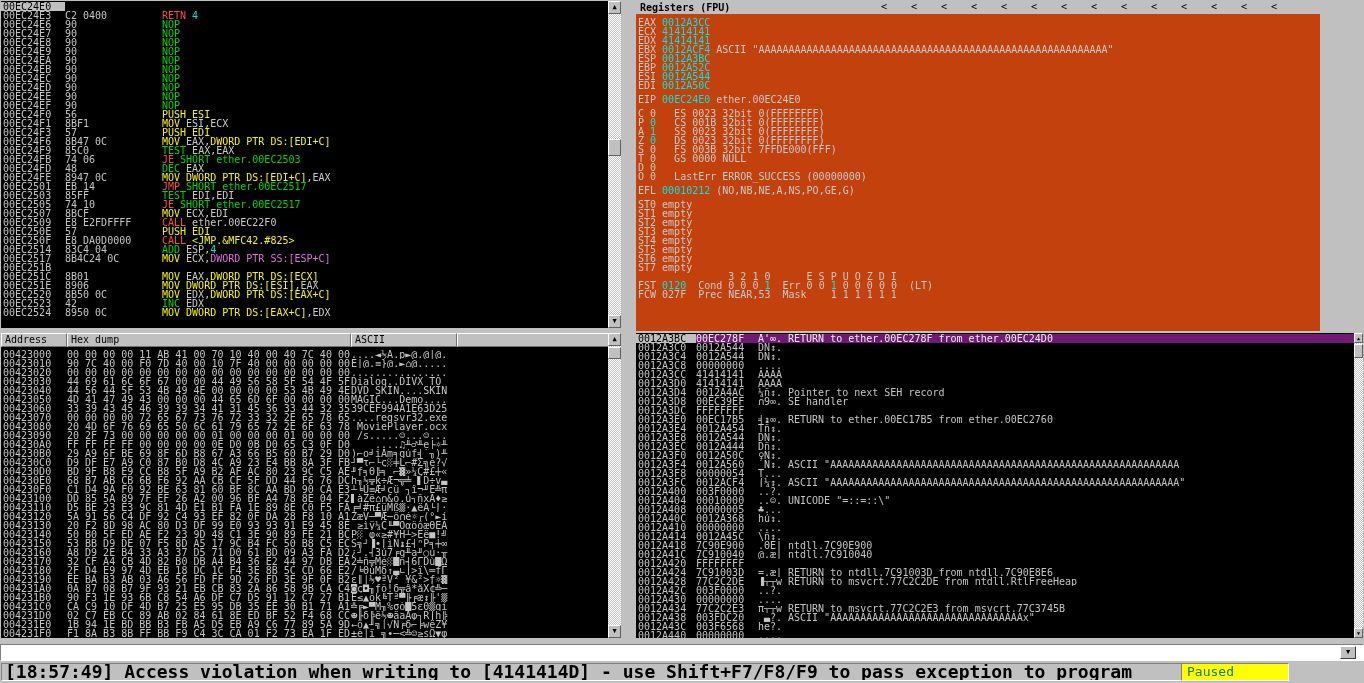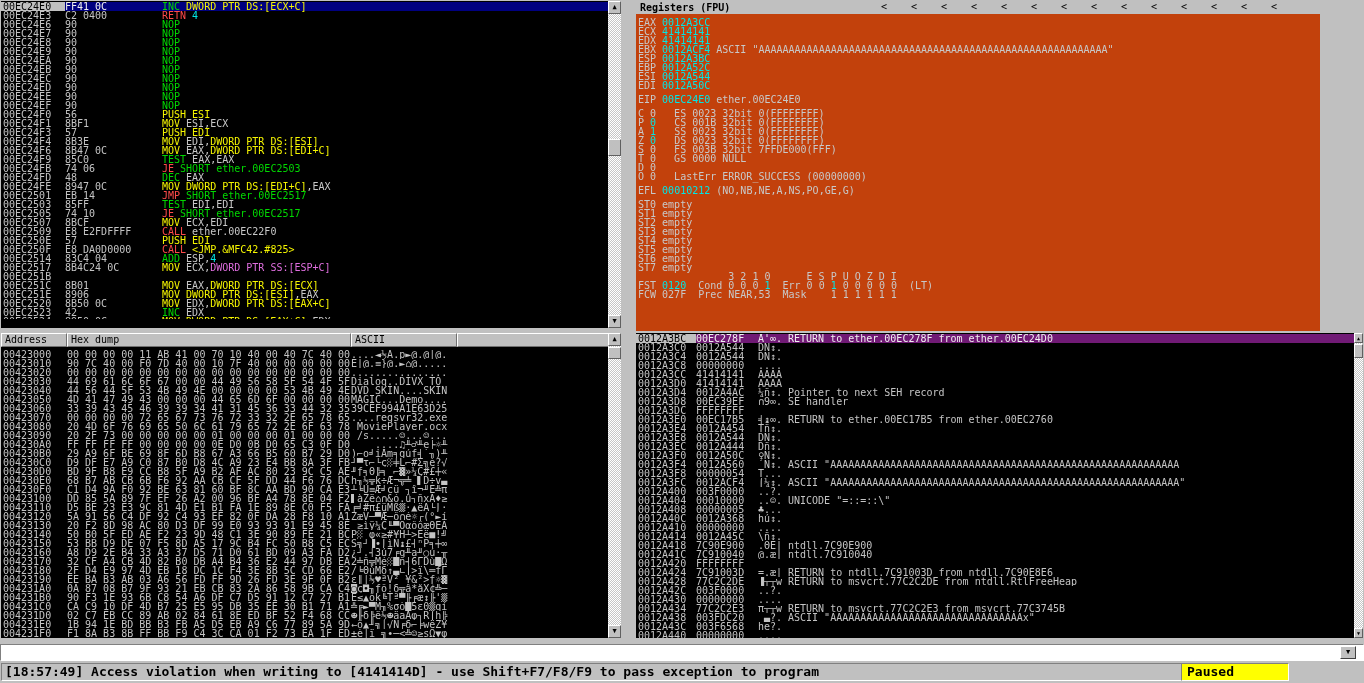--- a/index.html
+++ b/index.html
@@ -63,47 +63,46 @@
 #hexdump-scroll{right:0;top:0;bottom:0}
 #hexdump-scroll .sthumb{top:14px;height:12px}
 #stack-scroll{right:0;top:0;bottom:0}
 #stack-scroll .sthumb{top:11px;height:14px}
 
 #command-bar{position:absolute;left:0;top:644px;width:1364px;height:17px;background:#FFF;border:1px solid;border-color:#808080 #FFF #FFF #808080}
 #command-input{position:absolute;left:2px;top:0;width:1330px;height:15px;border:none;outline:none;background:transparent;font-family:"DejaVu Sans Mono",monospace;font-size:11px}
 #command-dropdown{position:absolute;right:7px;top:1px;width:16px;height:13px;background:#C0C0C0;border:1px solid;border-color:#FFF #404040 #404040 #FFF;font-size:7px;line-height:11px;text-align:center;color:#000}
 
 .statuspanel{position:absolute;top:663px;height:18px;border:1px solid;border-color:#808080 #FFF #FFF #808080;background:#C0C0C0;overflow:hidden}
-#status-message{left:1px;width:1210px;font-size:13px;font-weight:bold;color:#000;line-height:16px;padding-left:3px;white-space:pre}
+#status-message{left:1px;width:1210px;font-size:18px;font-weight:bold;color:#000;line-height:16px;padding-left:3px;white-space:pre}
 #status-empty{left:1214px;width:38px}
-#status-paused{left:1181px;width:108px;background:#FFFF00;color:#000000;font-size:13px;font-weight:bold;line-height:16px;padding-left:5px;white-space:pre}
+#status-paused{left:1181px;width:108px;background:#FFFF00;color:#15803d;font-size:13px;font-weight:normal;line-height:16px;padding-left:5px;white-space:pre}
 </style>
 </head>
 <body>
 
 <div id="app">
 
   <div id="disasm-pane" class="pane">
     <div id="disasm-rows">
-        <div class="drow sel"><span class="daddr">00EC24E0</span><div class="drest"><span class="dbytes">FF41 0C</span><span class="dinstr"><span class="c-g">INC</span><span class="c-y"> DWORD PTR DS:[ECX+C]</span></span></div></div>
+        <div class="drow sel"><span class="daddr">00EC24E0</span></div>
         <div class="drow"><span class="daddr">00EC24E3</span><div class="drest"><span class="dbytes">C2 0400</span><span class="dinstr"><span class="c-r">RETN</span><span class="c-c"> 4</span></span></div></div>
         <div class="drow"><span class="daddr">00EC24E6</span><div class="drest"><span class="dbytes">90</span><span class="dinstr"><span class="c-g">NOP</span></span></div></div>
         <div class="drow"><span class="daddr">00EC24E7</span><div class="drest"><span class="dbytes">90</span><span class="dinstr"><span class="c-g">NOP</span></span></div></div>
         <div class="drow"><span class="daddr">00EC24E8</span><div class="drest"><span class="dbytes">90</span><span class="dinstr"><span class="c-g">NOP</span></span></div></div>
         <div class="drow"><span class="daddr">00EC24E9</span><div class="drest"><span class="dbytes">90</span><span class="dinstr"><span class="c-g">NOP</span></span></div></div>
         <div class="drow"><span class="daddr">00EC24EA</span><div class="drest"><span class="dbytes">90</span><span class="dinstr"><span class="c-g">NOP</span></span></div></div>
         <div class="drow"><span class="daddr">00EC24EB</span><div class="drest"><span class="dbytes">90</span><span class="dinstr"><span class="c-g">NOP</span></span></div></div>
         <div class="drow"><span class="daddr">00EC24EC</span><div class="drest"><span class="dbytes">90</span><span class="dinstr"><span class="c-g">NOP</span></span></div></div>
         <div class="drow"><span class="daddr">00EC24ED</span><div class="drest"><span class="dbytes">90</span><span class="dinstr"><span class="c-g">NOP</span></span></div></div>
         <div class="drow"><span class="daddr">00EC24EE</span><div class="drest"><span class="dbytes">90</span><span class="dinstr"><span class="c-g">NOP</span></span></div></div>
         <div class="drow"><span class="daddr">00EC24EF</span><div class="drest"><span class="dbytes">90</span><span class="dinstr"><span class="c-g">NOP</span></span></div></div>
         <div class="drow"><span class="daddr">00EC24F0</span><div class="drest"><span class="dbytes">56</span><span class="dinstr"><span class="c-y">PUSH ESI</span></span></div></div>
         <div class="drow"><span class="daddr">00EC24F1</span><div class="drest"><span class="dbytes">8BF1</span><span class="dinstr"><span class="c-y">MOV</span><span class="c-w"> ESI,ECX</span></span></div></div>
         <div class="drow"><span class="daddr">00EC24F3</span><div class="drest"><span class="dbytes">57</span><span class="dinstr"><span class="c-y">PUSH EDI</span></span></div></div>
-        <div class="drow"><span class="daddr">00EC24F4</span><div class="drest"><span class="dbytes">8B3E</span><span class="dinstr"><span class="c-y">MOV</span><span class="c-w"> EDI,</span><span class="c-y">DWORD PTR DS:[ESI]</span></span></div></div>
         <div class="drow"><span class="daddr">00EC24F6</span><div class="drest"><span class="dbytes">8B47 0C</span><span class="dinstr"><span class="c-y">MOV</span><span class="c-w"> EAX,</span><span class="c-y">DWORD PTR DS:[EDI+C]</span></span></div></div>
         <div class="drow"><span class="daddr">00EC24F9</span><div class="drest"><span class="dbytes">85C0</span><span class="dinstr"><span class="c-g">TEST</span><span class="c-w"> EAX,EAX</span></span></div></div>
         <div class="drow"><span class="daddr">00EC24FB</span><div class="drest"><span class="dbytes">74 06</span><span class="dinstr"><span class="c-r">JE</span><span class="c-g"> SHORT ether.00EC2503</span></span></div></div>
         <div class="drow"><span class="daddr">00EC24FD</span><div class="drest"><span class="dbytes">48</span><span class="dinstr"><span class="c-g">DEC</span><span class="c-w"> EAX</span></span></div></div>
         <div class="drow"><span class="daddr">00EC24FE</span><div class="drest"><span class="dbytes">8947 0C</span><span class="dinstr"><span class="c-y">MOV</span><span class="c-y"> DWORD PTR DS:[EDI+C]</span><span class="c-w">,EAX</span></span></div></div>
         <div class="drow"><span class="daddr">00EC2501</span><div class="drest"><span class="dbytes">EB 14</span><span class="dinstr"><span class="c-r">JMP</span><span class="c-g"> SHORT ether.00EC2517</span></span></div></div>
         <div class="drow"><span class="daddr">00EC2503</span><div class="drest"><span class="dbytes">85FF</span><span class="dinstr"><span class="c-g">TEST</span><span class="c-w"> EDI,EDI</span></span></div></div>
         <div class="drow"><span class="daddr">00EC2505</span><div class="drest"><span class="dbytes">74 10</span><span class="dinstr"><span class="c-r">JE</span><span class="c-g"> SHORT ether.00EC2517</span></span></div></div>
         <div class="drow"><span class="daddr">00EC2507</span><div class="drest"><span class="dbytes">8BCF</span><span class="dinstr"><span class="c-y">MOV</span><span class="c-w"> ECX,EDI</span></span></div></div>
         <div class="drow"><span class="daddr">00EC2509</span><div class="drest"><span class="dbytes">E8 E2FDFFFF</span><span class="dinstr"><span class="c-r">CALL</span><span class="c-w"> ether.00EC22F0</span></span></div></div>

